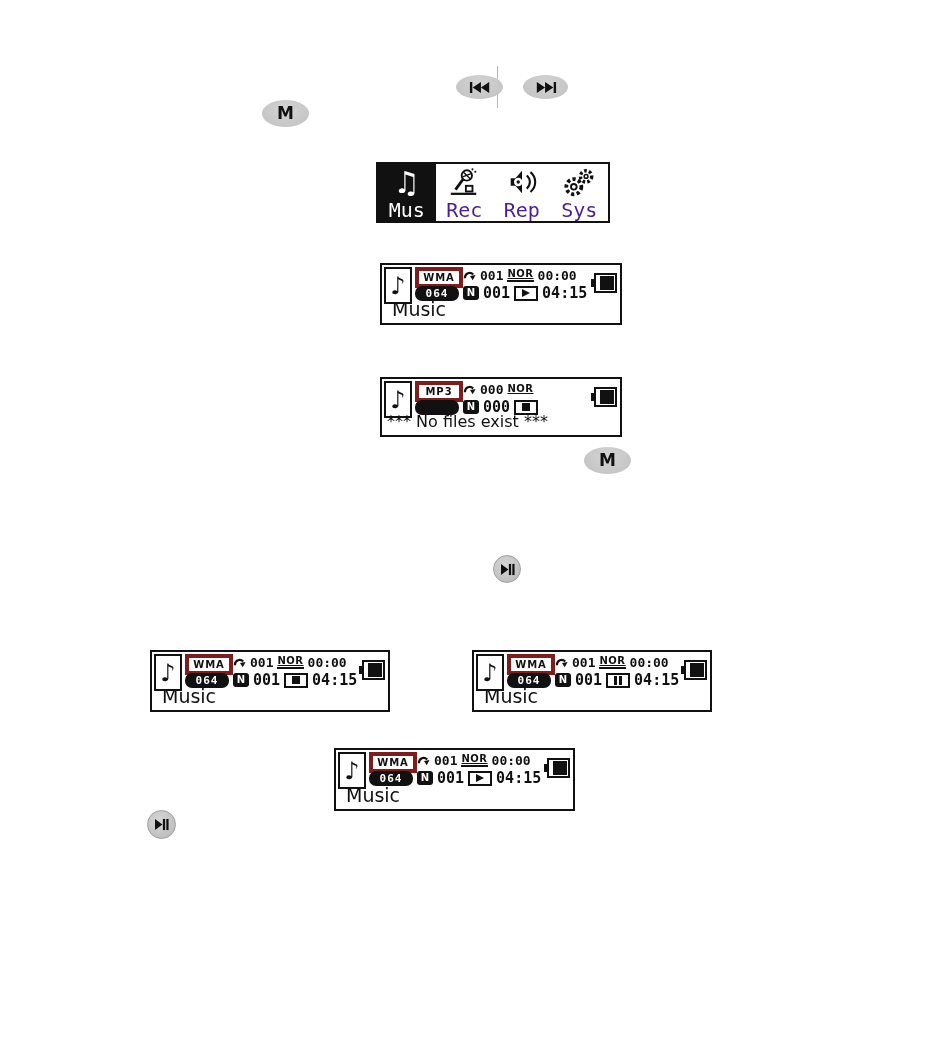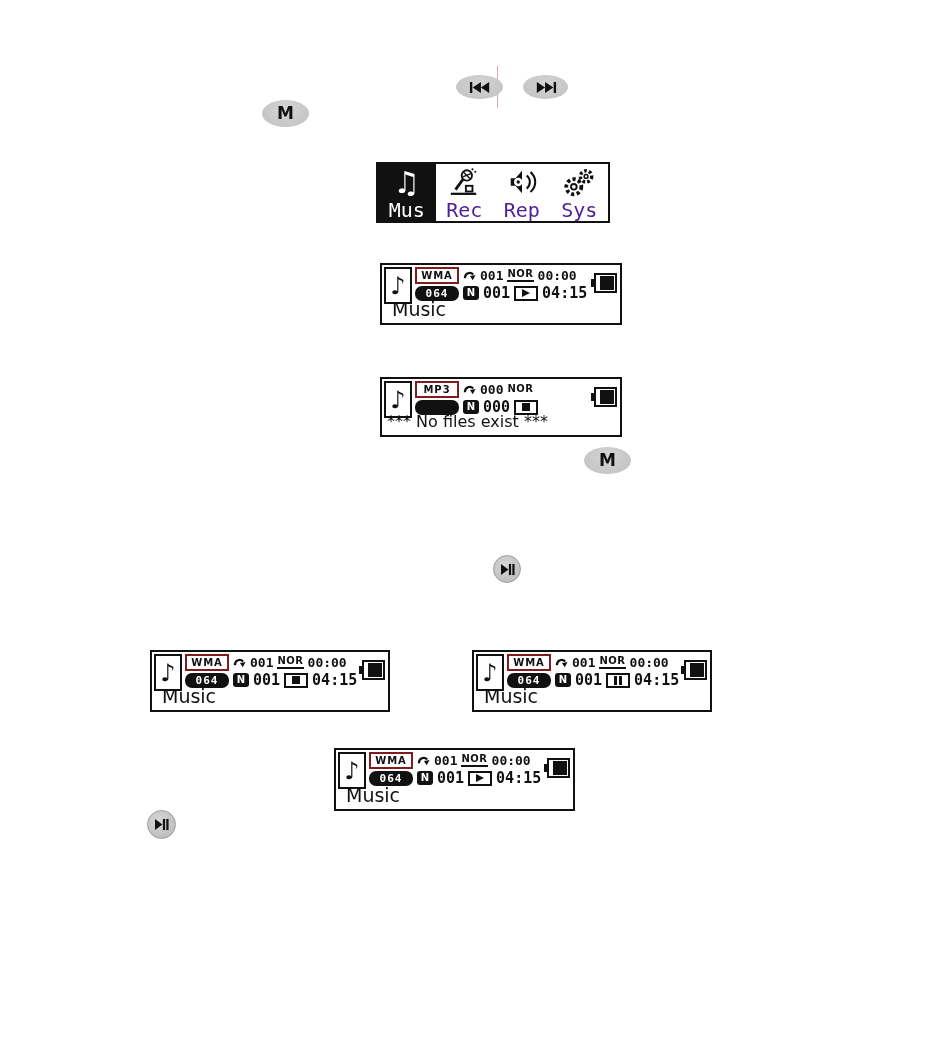--- a/index.html
+++ b/index.html
@@ -39,34 +39,34 @@
   
   .lcd{
     position:absolute;border:2px solid #111;box-sizing:border-box;background:#fff;color:#111;
   }
   .notebox{
     position:absolute;left:2px;top:2px;width:24px;height:33px;border:2px solid #111;
     display:flex;align-items:center;justify-content:center;
     font:bold 24px "DejaVu Sans",sans-serif;line-height:1;
   }
   .codecbox{
-    position:absolute;left:33px;top:2px;width:40px;height:13px;border:2px solid #7f1d1d;
+    position:absolute;left:33px;top:2px;width:40px;height:13px;border:4px solid #7f1d1d;
     display:flex;align-items:center;justify-content:center;
     font:bold 10px "DejaVu Sans",sans-serif;letter-spacing:1px;
   }
   .bitbox{
     position:absolute;left:33px;top:21px;width:44px;height:15px;background:#111;color:#fff;
     display:flex;align-items:center;justify-content:center;
     font:bold 11px "DejaVu Sans Mono",monospace;letter-spacing:1px;border-radius:7px;
   }
   .r1{position:absolute;left:81px;top:2px;height:16px;display:flex;align-items:center;gap:4px;}
   .r2{position:absolute;left:81px;top:19px;height:18px;display:flex;align-items:center;gap:4px;}
   .num{font:bold 13px "DejaVu Sans Mono",monospace;line-height:1;}
   .num.big{font-size:15px;}
-  .eq{font:bold 10px "DejaVu Sans",sans-serif;letter-spacing:.5px;line-height:1;padding-bottom:1px;}
+  .eq{font:bold 10px "DejaVu Sans",sans-serif;letter-spacing:.5px;line-height:1;padding-bottom:1px;text-decoration:underline;}
   .eq.u{border-bottom:2px solid #111;}
   .nbadge{
     width:16px;height:14px;background:#111;color:#fff;border-radius:3px;
     display:flex;align-items:center;justify-content:center;
     font:bold 10px "DejaVu Sans",sans-serif;line-height:1;
   }
   .statebox{width:20px;height:11px;border:2px solid #111;display:flex;align-items:center;justify-content:center;}
   .st{display:block;}
   .st-play{width:0;height:0;border-left:8px solid #111;border-top:4.5px solid transparent;border-bottom:4.5px solid transparent;}
   .st-stop{width:8px;height:8px;background:#111;}

